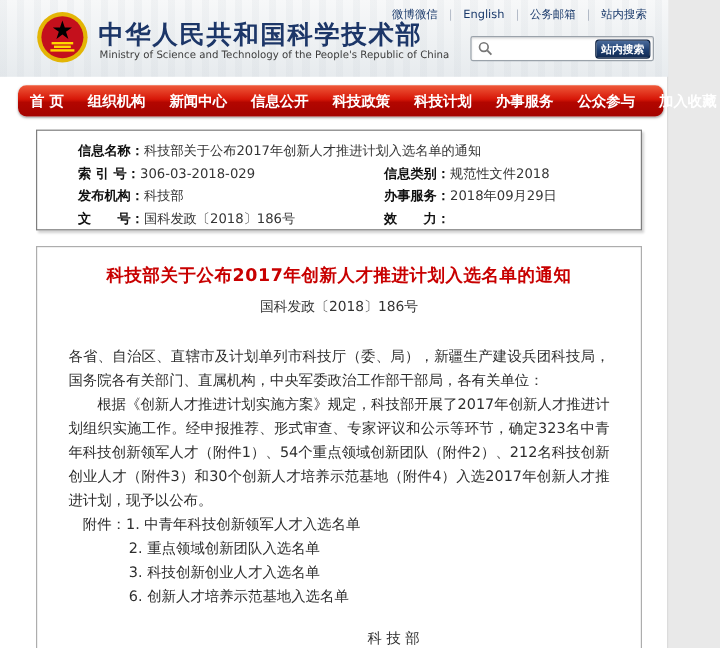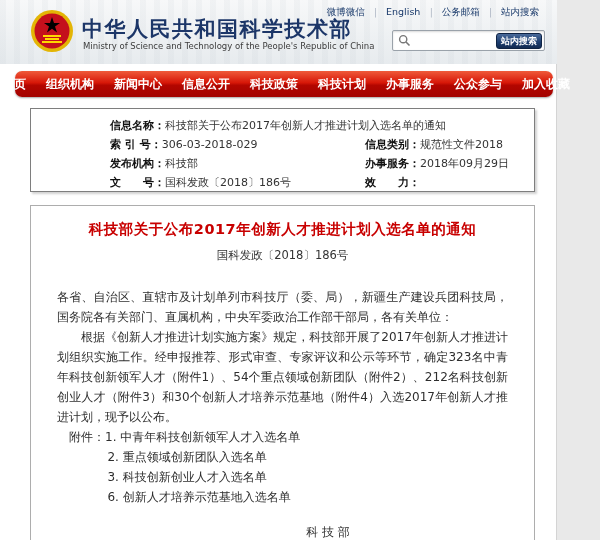--- a/index.html
+++ b/index.html
@@ -28,29 +28,29 @@
   .search-icon { position:absolute; left:5px; top:3px; }
   .search-input { position:absolute; left:20px; top:1px; width:78px; height:17px; border:none; outline:none;
     font-size:10px; background:transparent; }
   .search-btn { position:absolute; right:2px; top:2px; height:16px; padding:0 4px; font-size:9px; font-weight:bold;
     color:#fff; background:linear-gradient(180deg,#4a6a9a 0%, #1b3c6e 60%, #122b52 100%);
     border:1px solid #0e2344; border-radius:3px; cursor:pointer; }
 
   
   .nav { position:absolute; left:15px; top:71px; width:538px; height:26px; border-radius:7px;
     background:linear-gradient(180deg,#ef5a3a 0%, #d71708 45%, #b30600 55%, #a30300 100%);
-    box-shadow:0 1px 2px rgba(0,0,0,.35); display:flex; align-items:center; justify-content:center; }
+    box-shadow:0 1px 2px rgba(0,0,0,.35); display:flex; align-items:center; }
   .nav-item { color:#fff; font-size:12px; font-weight:bold; padding:0 10px; white-space:nowrap; cursor:pointer; }
   .nav-sep { width:1px; height:12px; background:rgba(120,0,0,.85); box-shadow:1px 0 0 rgba(255,255,255,.35); }
 
   
   .infobox { position:absolute; left:30px; top:108px; width:505px; height:84px; background:#fff;
     border:1px solid #7e7e7e; box-shadow:2px 2px 2px rgba(0,0,0,.18); padding:7px 0 0 34px; }
   .inforow { height:19px; line-height:19px; font-size:11px; color:#222; white-space:nowrap; }
-  .inforow .lbl { font-weight:bold; color:#111;margin-left:45px; }
+  .inforow .lbl { font-weight:bold; color:#111; }
   .inforow .val { color:#333; }
   .col-right { display:inline-block; margin-left:0; }
   .cell-left { display:inline-block; width:255px; }
 
   
   .docbox { position:absolute; left:30px; top:205px; width:505px; height:400px; background:#fff;
     border:1px solid #adadad; padding:12px 26px 0 26px; }
   .doc-title { text-align:center; color:#c80000; font-weight:bold; font-size:14.5px; margin-top:2px; letter-spacing:0.5px; }
   .doc-number { text-align:center; color:#333; font-size:11.5px; margin-top:9px; }
   .doc-body { margin-top:24px; font-size:12px; color:#2e2e2e; line-height:20px; text-align:justify; }

